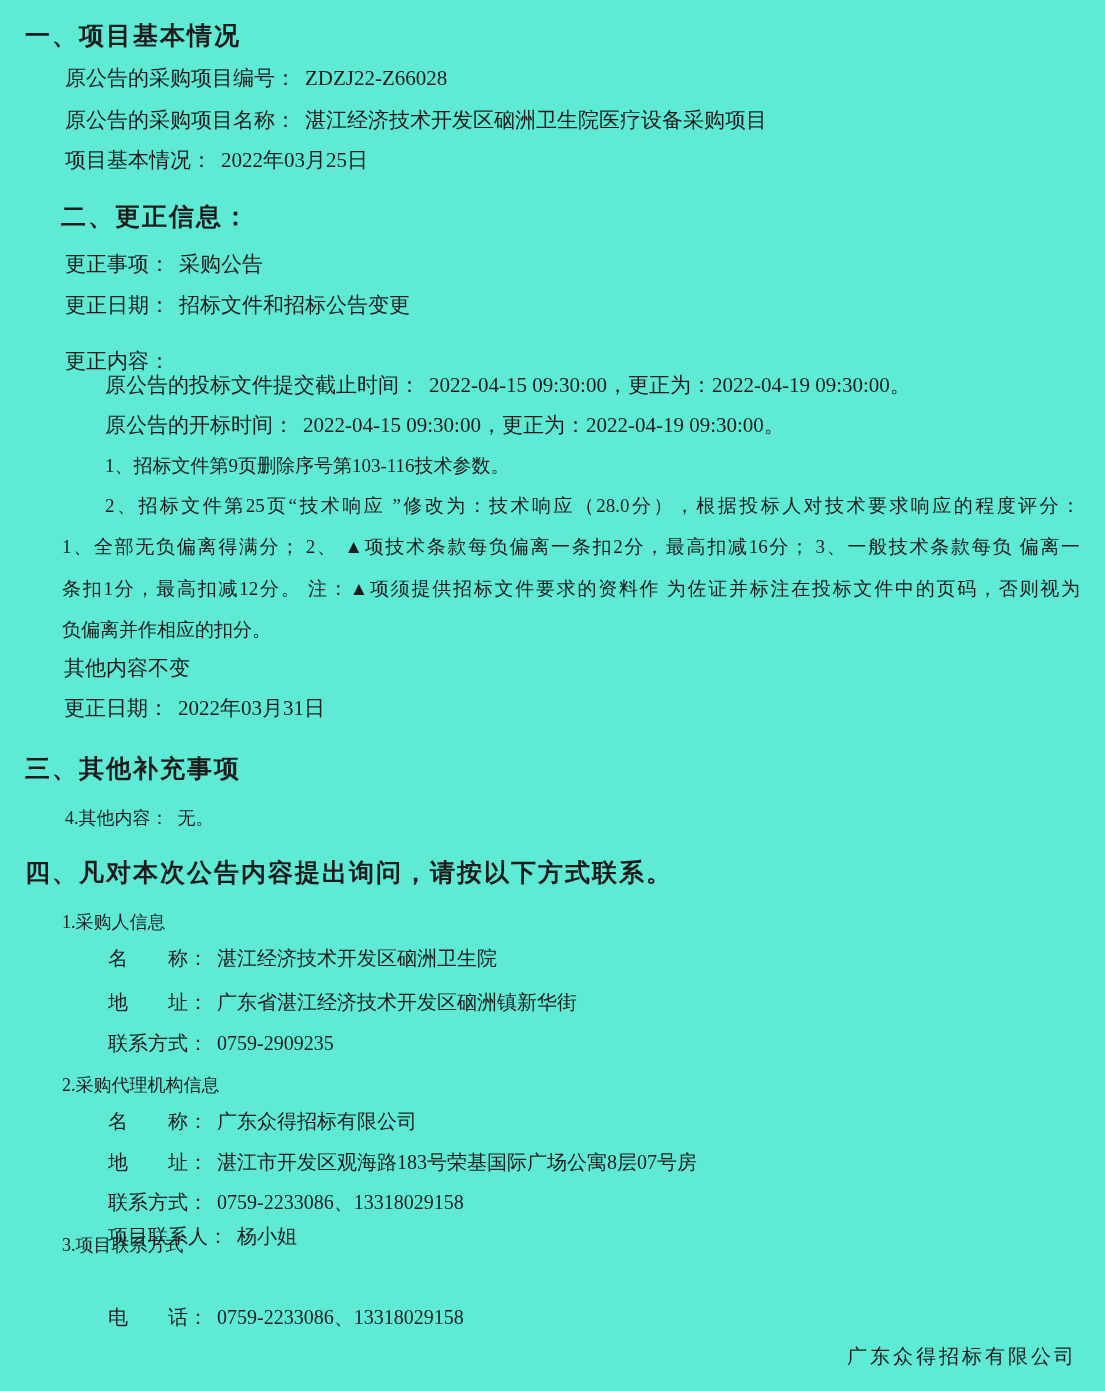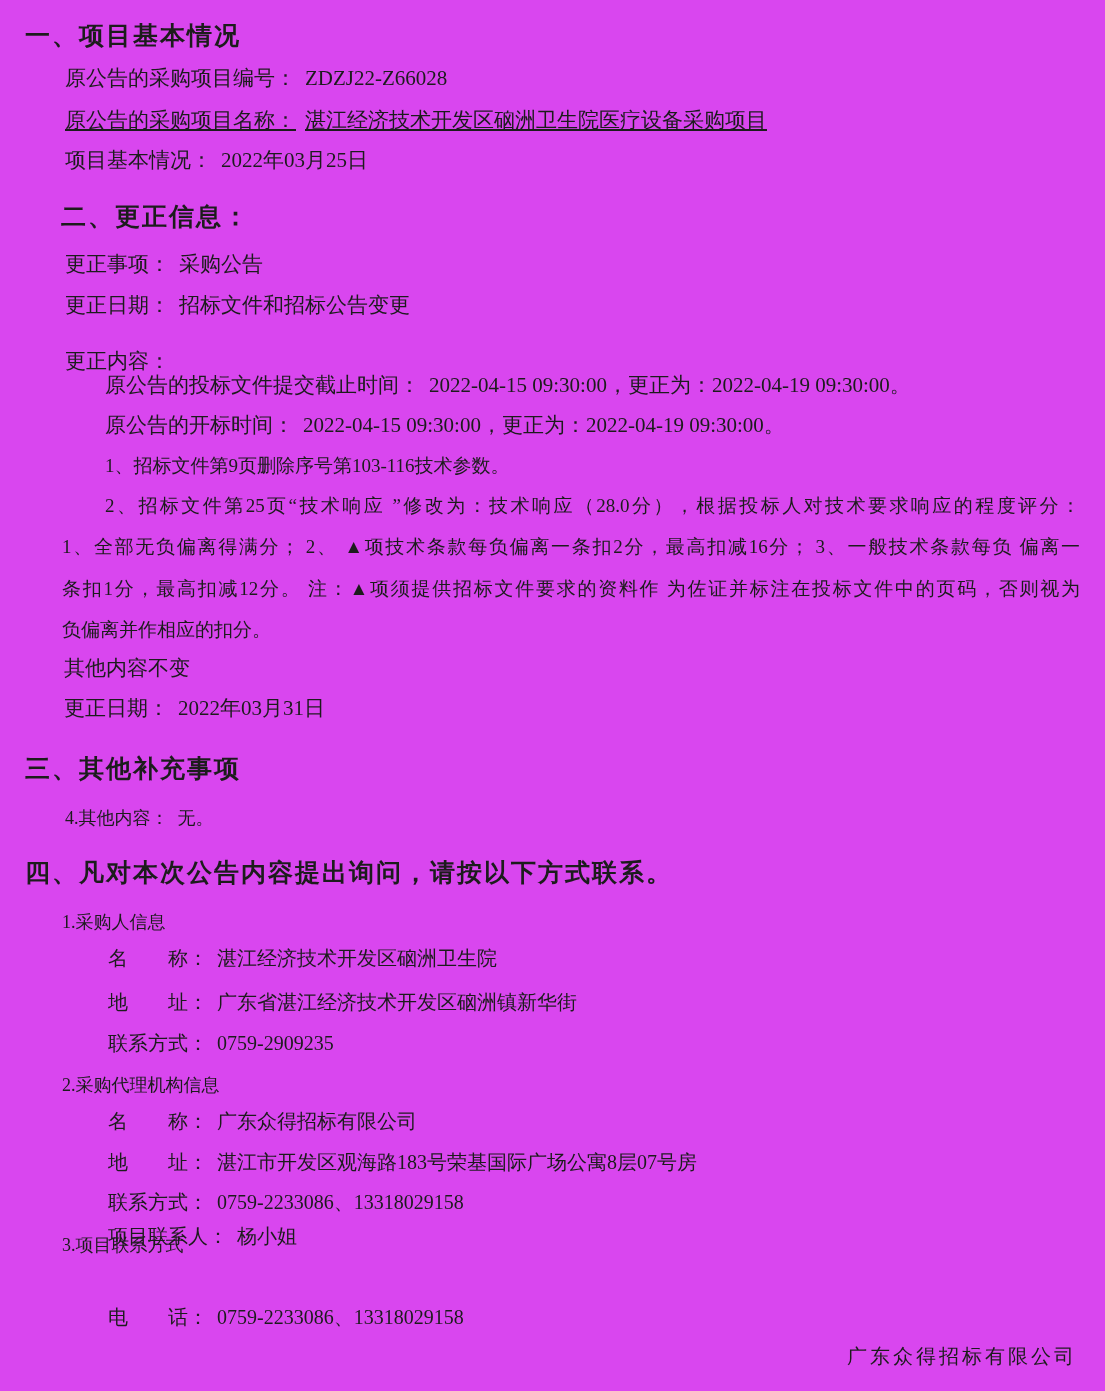--- a/index.html
+++ b/index.html
@@ -1,20 +1,20 @@
 <!DOCTYPE html>
 <html><head>
 <meta charset="utf-8">
 <style>
   html, body { margin: 0; padding: 0; background: #ffffff; }
   .page {
     position: relative;
     width: 1105px;
     height: 1391px;
-    background: #d946ef;
+    background: #5eead4;
     color: #1c1c1c;
     font-family: "Liberation Serif", "DejaVu Serif", serif;
     overflow: hidden;
   }
   .ln { position: absolute; white-space: nowrap; line-height: 1.25; }
   .h  { font-weight: bold; font-size: 25px; letter-spacing: 2px; }
   .t21 { font-size: 21px; }
   .t20 { font-size: 20px; }
   .t19 { font-size: 19px; }
   .t18 { font-size: 18px; }
@@ -29,21 +29,21 @@
 </head>
 <body>
 
 <div class="page">
 
   <div class="ln h" style="top:20px; left:25px;">一、项目基本情况</div>
 
   <div class="ln t21" style="top:65px; left:65px;">
     <span class="lab">原公告的采购项目编号：</span><span>ZDZJ22-Z66028</span>
   </div>
-  <div class="ln t21" style="top:107px; left:65px;text-decoration:underline;">
+  <div class="ln t21" style="top:107px; left:65px;">
     <span class="lab">原公告的采购项目名称：</span><span>湛江经济技术开发区硇洲卫生院医疗设备采购项目</span>
   </div>
   <div class="ln t21" style="top:147px; left:65px;">
     <span class="lab">项目基本情况：</span><span>2022年03月25日</span>
   </div>
 
   <div class="ln h" style="top:201px; left:25px;margin-left:36px;">二、更正信息：</div>
 
   <div class="ln t21" style="top:251px; left:65px;">
     <span class="lab">更正事项：</span><span>采购公告</span>

